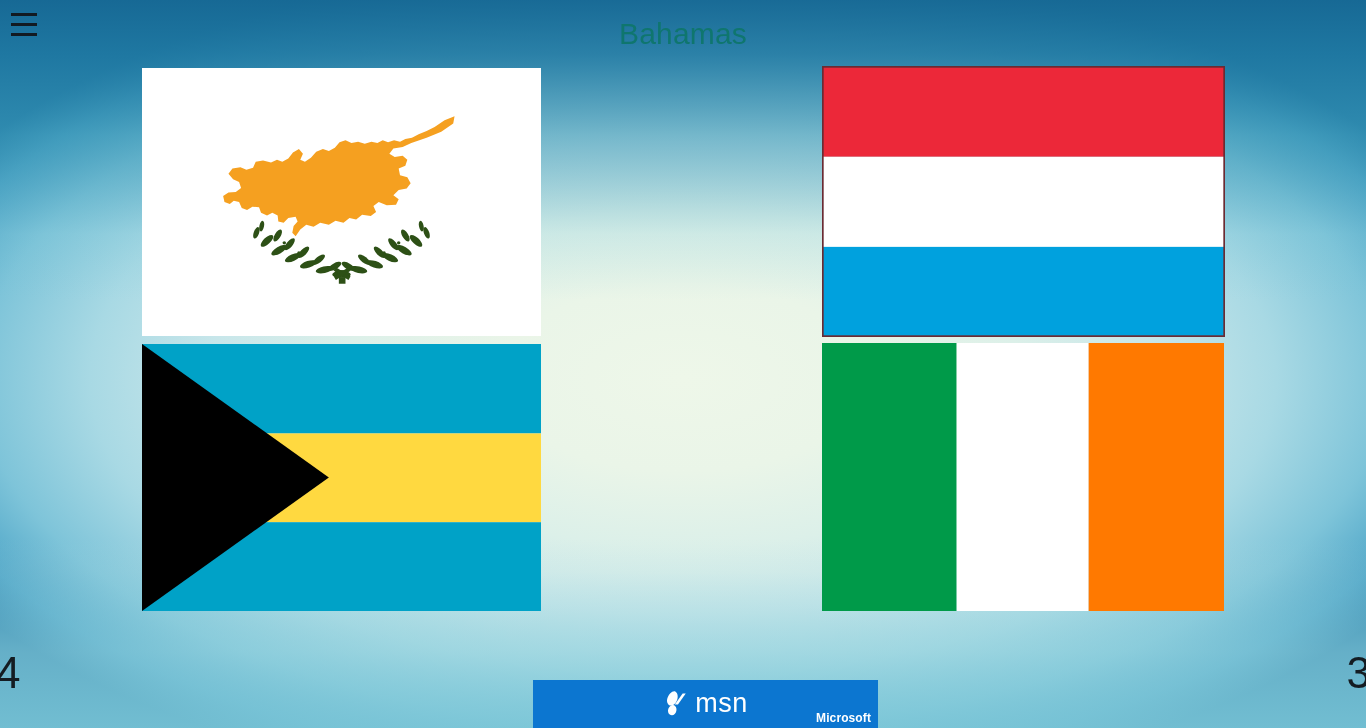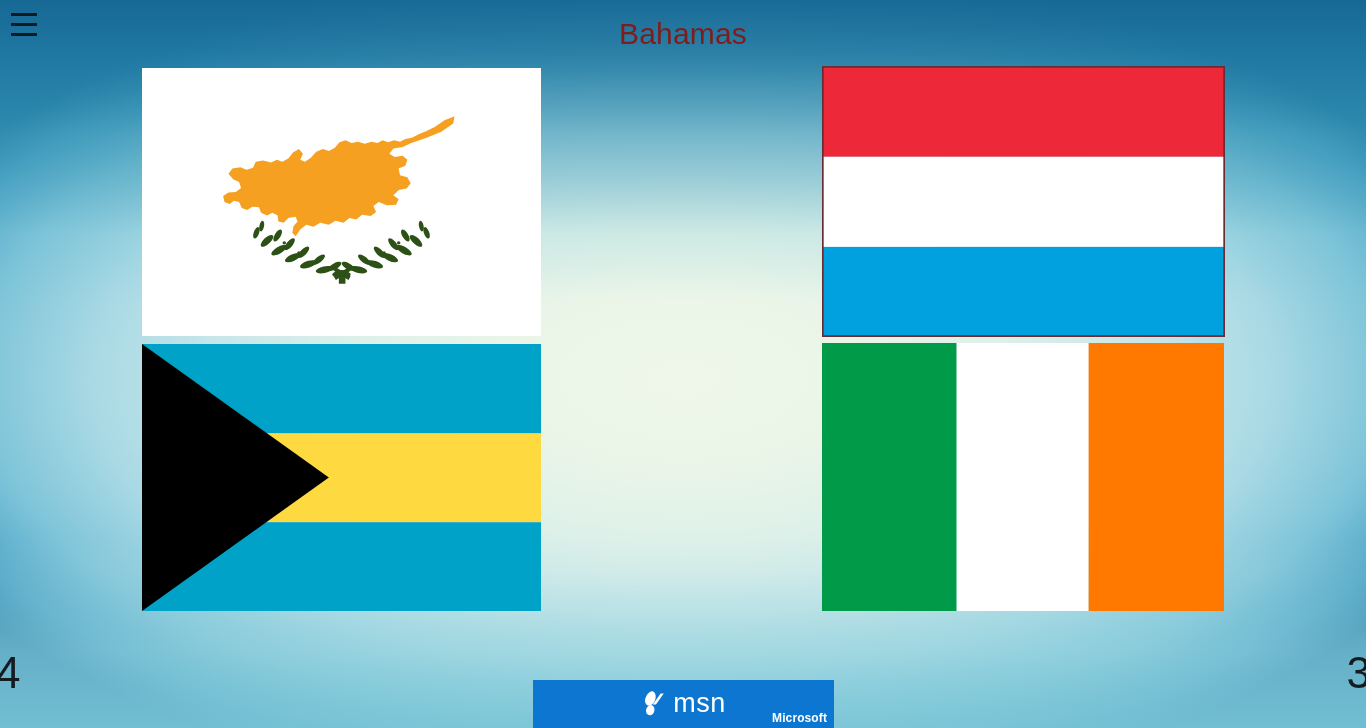--- a/index.html
+++ b/index.html
@@ -77,21 +77,21 @@
     border-radius: 0;
   }
 
   #page-title {
     position: absolute;
     left: 0; right: 0;
     top: 16px;
     text-align: center;
     font-size: 30px;
     line-height: 36px;
-    color: #7f1d1d;
+    color: #0f766e;
     font-weight: 400;
     letter-spacing: 0.2px;
     z-index: 30;
   }
 
   
   .flag-tile {
     position: absolute;
     overflow: hidden;
     cursor: pointer;
@@ -119,20 +119,21 @@
   #msn-ad-banner {
     position: absolute;
     left: 533px;
     top: 680px;
     width: 301px;
     height: 48px;
     background: #0c76d0;
     cursor: pointer;
     overflow: hidden;
     z-index: 25;
+    padding-left: 44px;
   }
   #msn-logo-group {
     position: absolute;
     left: 50%;
     top: 9px;
     transform: translateX(-50%);
     display: flex;
     align-items: center;
     gap: 6px;
   }

